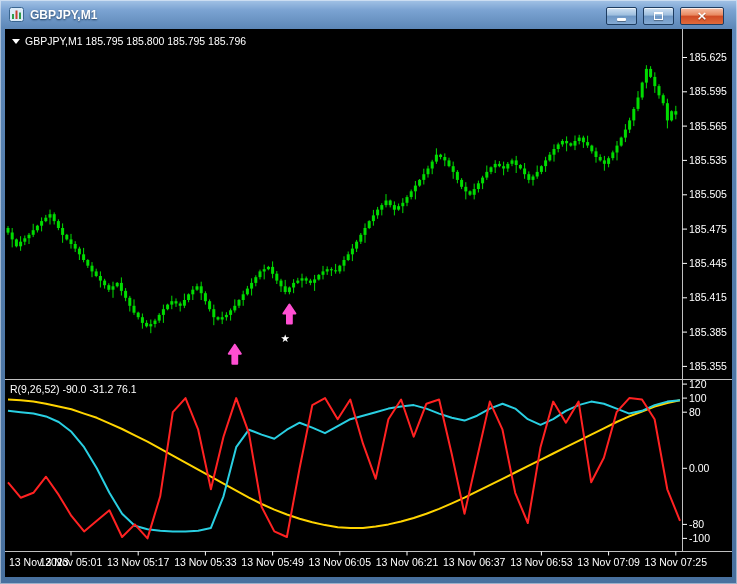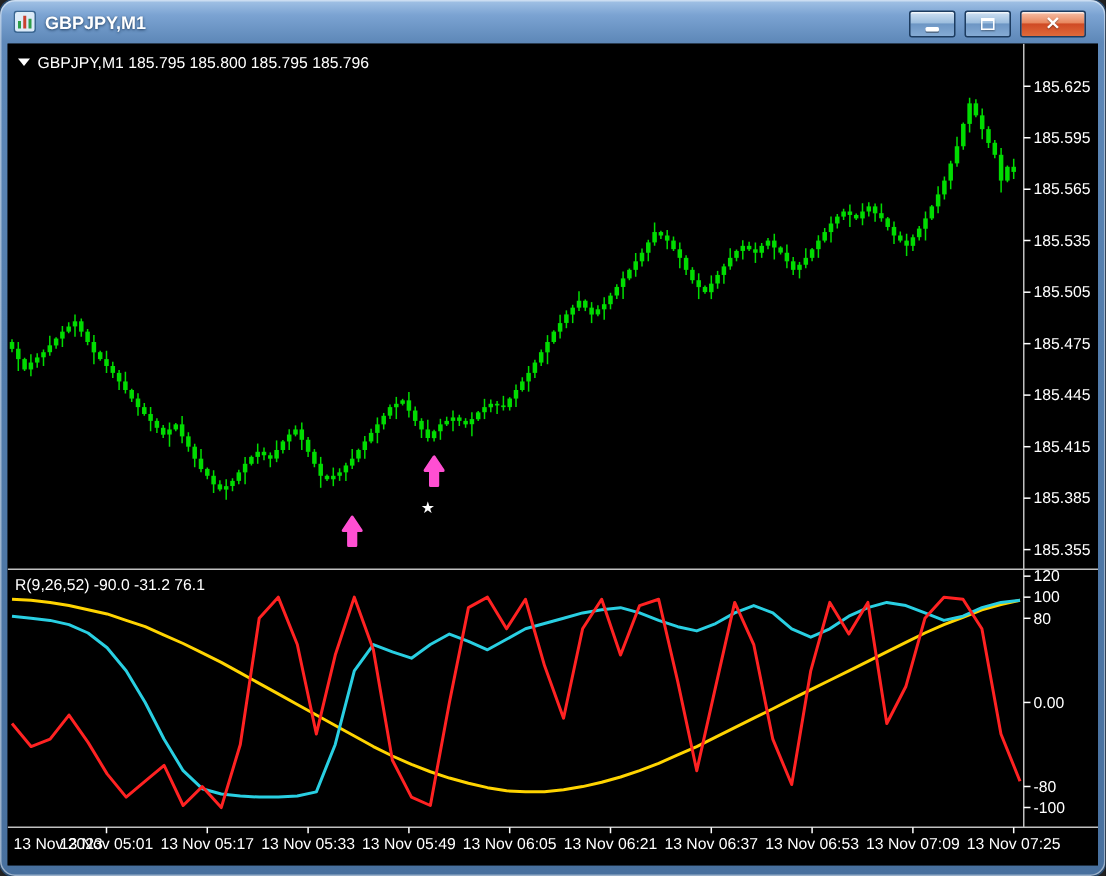--- a/index.html
+++ b/index.html
@@ -1,18 +1,18 @@
 <!DOCTYPE html>
 <html><head>
 <meta charset="utf-8">
 <style>
   html,body{margin:0;padding:0;background:#222;}
   .window{
     position:relative;width:737px;height:584px;box-sizing:border-box;
-    padding:0 5px 7px 5px;border-radius:10px;
+    padding:0 5px 7px 5px;border-radius:0;
     background:linear-gradient(180deg,#a3c3e6 0px,#7ba3d2 10px,#5e88b8 28px,#527cab 40%,#48709e 100%);
     box-shadow:inset 0 0 0 1px rgba(255,255,255,.45),0 0 0 1px #27496f;
     font-family:"Liberation Sans",sans-serif;
   }
   .titlebar{position:relative;height:29px;display:flex;align-items:center;padding-left:4px;}
   .app-icon{display:inline-flex;width:15px;height:15px;}
   .title{margin-left:6px;color:#fff;font-size:12px;font-weight:bold;text-shadow:0 1px 2px #1c3a5c;}
   .win-buttons{position:absolute;top:7px;right:8px;display:flex;gap:6px;}
   .btn{height:16px;border-radius:2px;border:1px solid #1d3c60;display:flex;align-items:center;justify-content:center;cursor:default;
        background:linear-gradient(180deg,#cfe1f3 0%,#9dbede 45%,#6d96c4 50%,#85abd4 100%);

